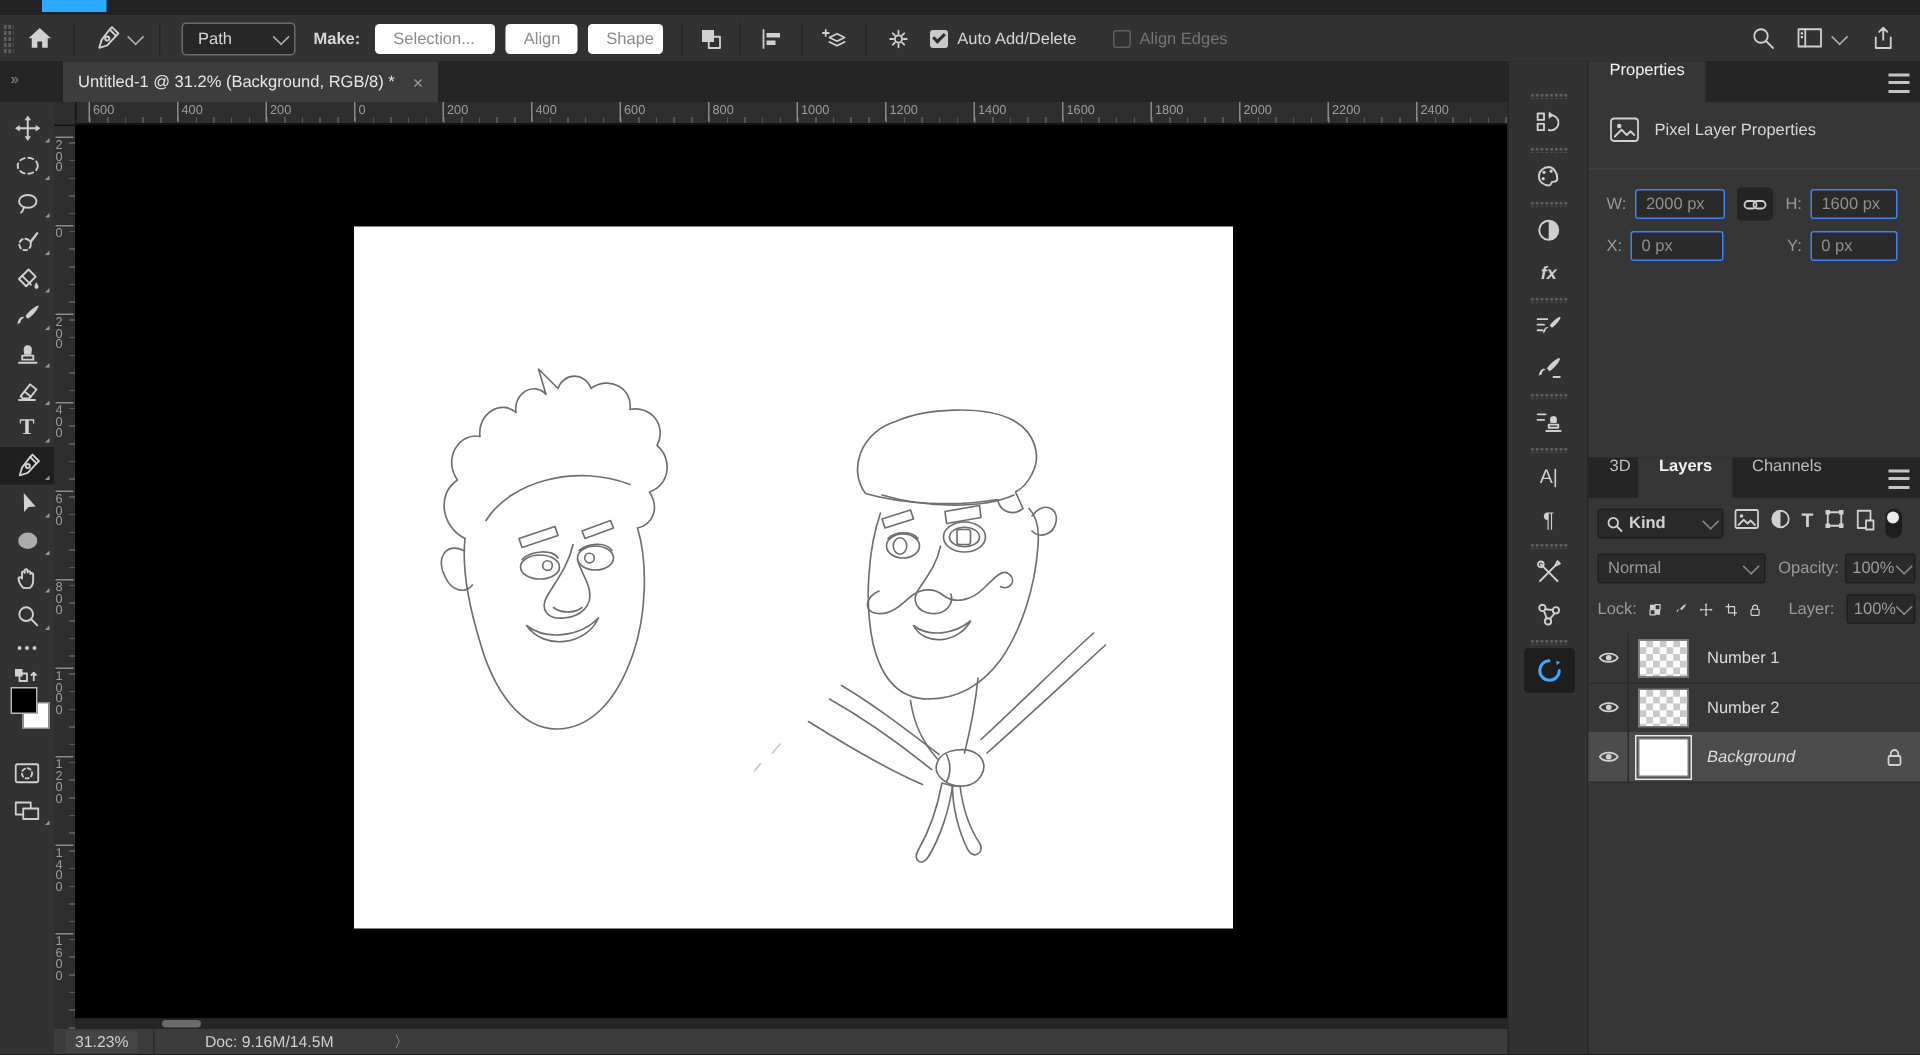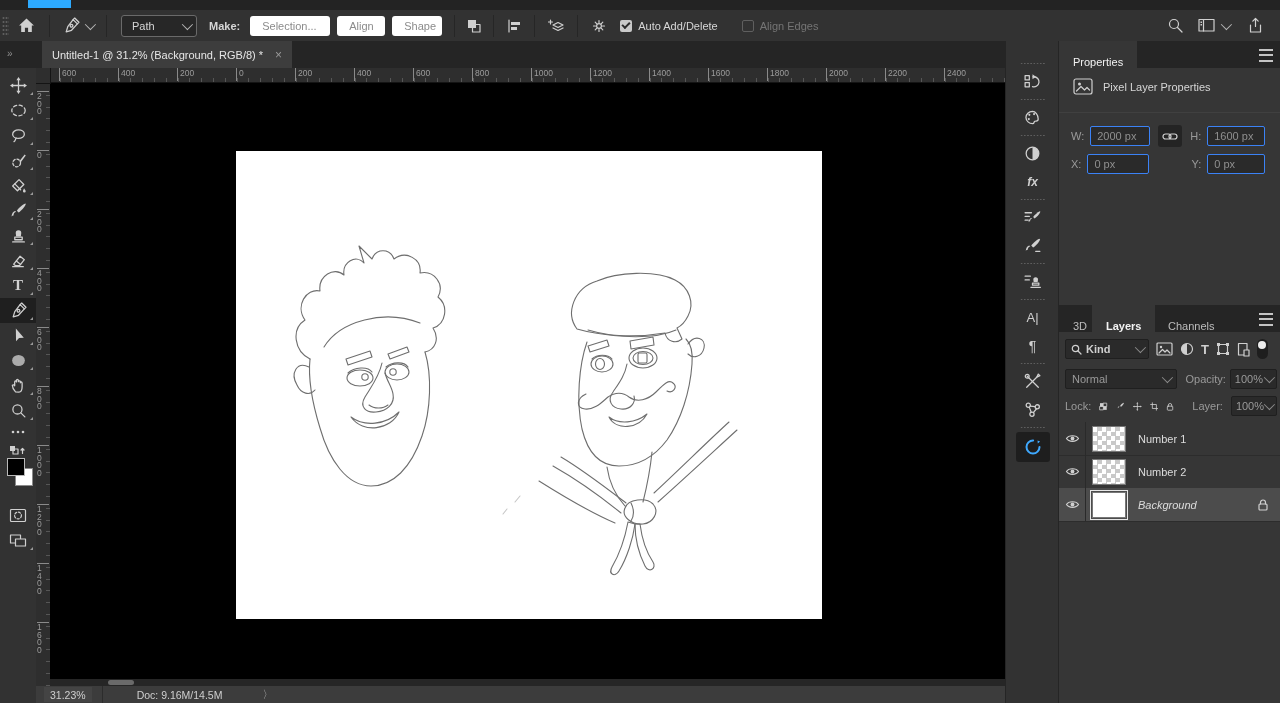--- a/index.html
+++ b/index.html
@@ -72,21 +72,21 @@
   
   .dock-strip{left:1005px;top:41px;width:53px;height:662px;background:#323232;border-left:1px solid #252525;}
   .dock-grip{width:26px;height:4px;margin:3px auto 2px;
     background-image:radial-gradient(#5e5e5e 0.9px,transparent 1px);background-size:3.2px 3px;}
   .dock-icon{width:34px;height:27px;margin:1px auto;display:flex;align-items:center;justify-content:center;}
   .dock-icon.seltile{background:#1e1e1e;border-radius:3px;height:30px;}
   .dock-txt{font-size:12px;color:#cfcfcf;}
   
   .panels{left:1058px;top:41px;width:222px;height:662px;background:#363636;border-left:1px solid #252525;}
   .phead{position:absolute;left:0;width:222px;height:27px;background:#252525;}
-  .ptab{position:absolute;top:0;height:27px;display:flex;align-items:flex-end;padding:0 14px;color:#bdbdbd;}
+  .ptab{position:absolute;top:0;height:27px;display:flex;align-items:flex-start;padding:0 14px;color:#bdbdbd;}
   .ptab.active{background:#363636;color:#f2f2f2;}
   .hamb{position:absolute;right:8px;top:8px;width:14px;height:9px;
     border-top:2px solid #c4c4c4;border-bottom:2px solid #c4c4c4;}
   .hamb::after{content:'';display:block;margin-top:2.5px;border-top:2px solid #c4c4c4;}
   .field{background:#2a2a2a;border:1px solid #3b82f6;border-radius:2px;color:#8f8f8f;
     display:flex;align-items:center;padding:0 6px;height:18px;box-sizing:content-box;}
   .lbl{color:#9a9a9a;}
   .ddsmall{background:#2a2a2a;border:1px solid #1f1f1f;border-radius:2px;height:18px;
     display:flex;align-items:center;color:#9a9a9a;}
   .ddsmall .chev{border-color:#8a8a8a;}
@@ -612,21 +612,21 @@
         <span style="font-weight:bold">Layers</span>
         </div>
       <div class="ptab" style="left:95px">
         <span>Channels</span>
         </div>
       <div class="hamb"></div>
     </div>
 
     <div class="abs" style="left:0;top:291px;width:222px;height:348px;background:#363636">
 
-      <div style="position:absolute;left:6px;top:7px;display:flex;align-items:center;gap:7px;width:212px">
+      <div style="position:absolute;left:6px;top:7px;display:flex;gap:7px;width:212px">
         <div class="ddsmall" style="width:72px;padding:0 5px;gap:4px">
           <svg class="icn" width="11" height="11" viewBox="0 0 11 11">
             <circle cx="4.5" cy="4.5" r="3.2"></circle>
               <path d="M7 7l3 3"></path>
             </svg>
           <span style="color:#d0d0d0;font-weight:bold">Kind</span>
           <span class="chev" style="margin-left:auto"></span>
         </div>
         <svg class="icn" width="17" height="14" viewBox="0 0 17 14">
           <rect x="1" y="1" width="15" height="12" rx="1"></rect>

